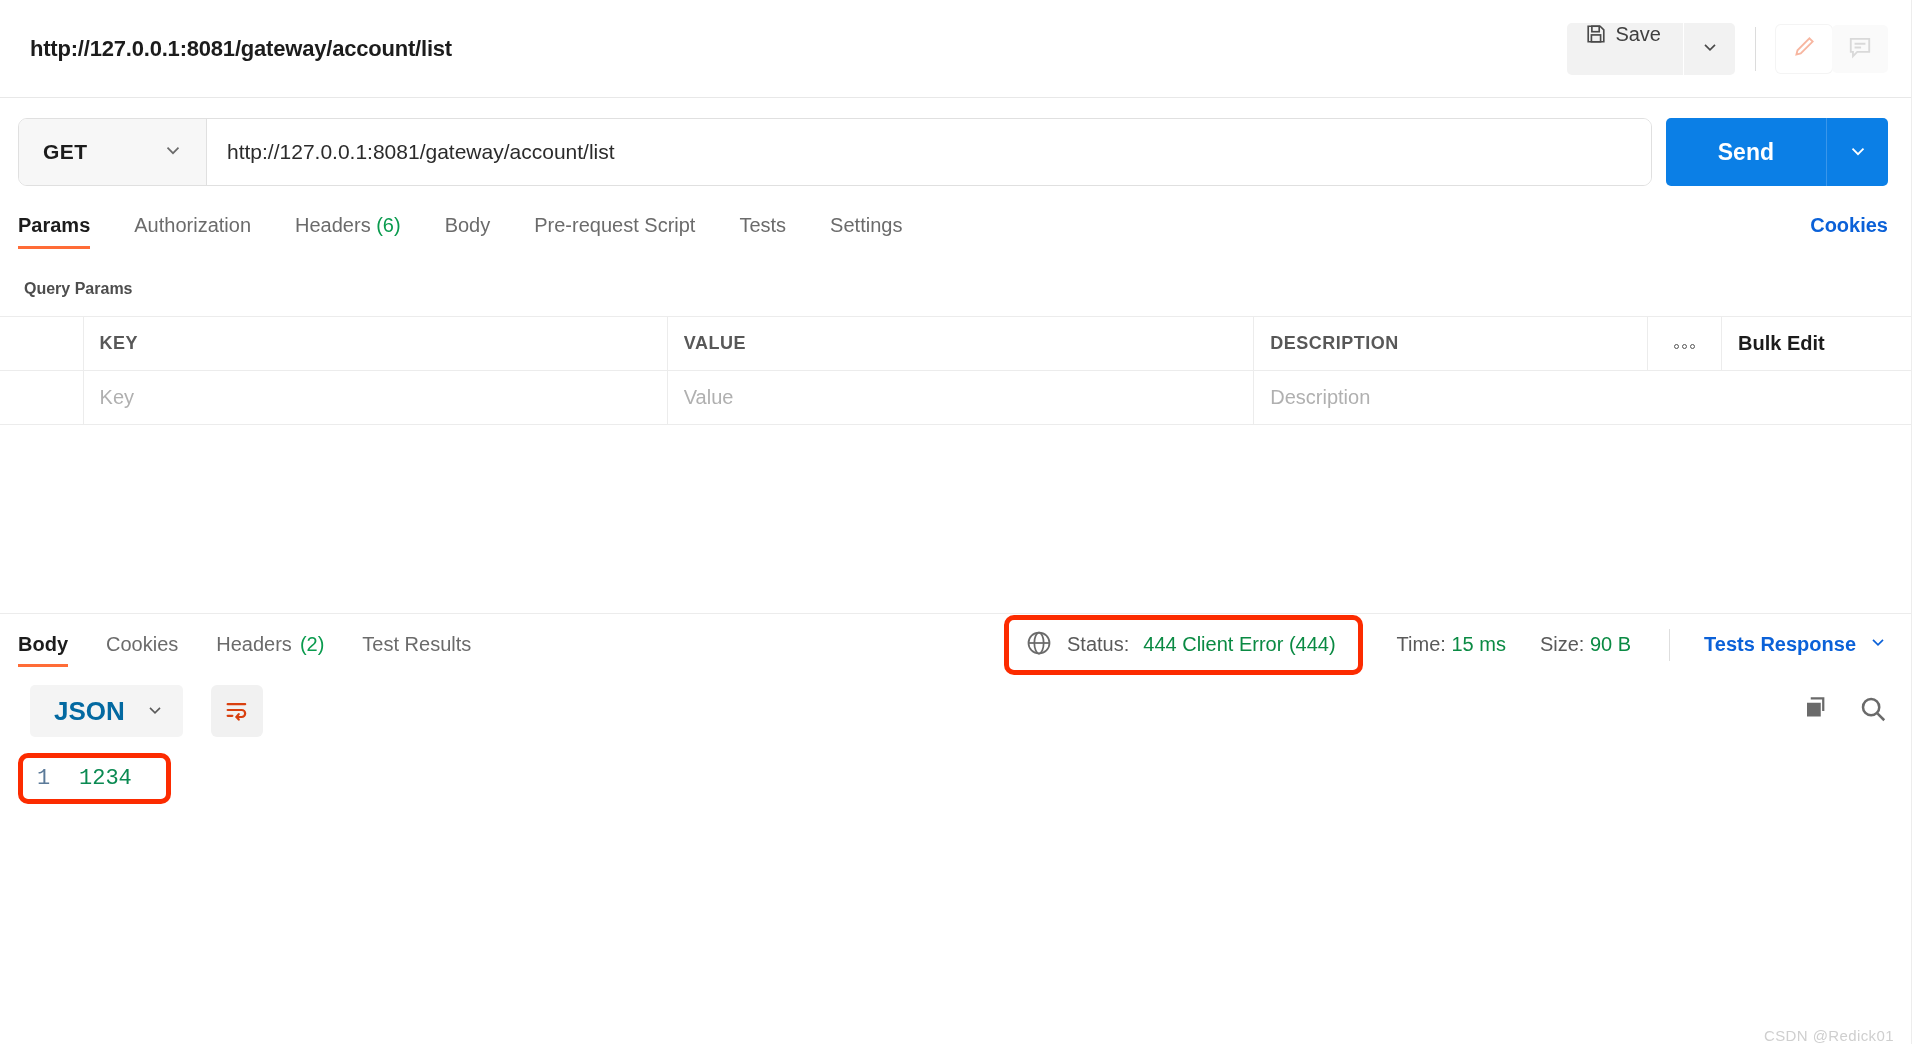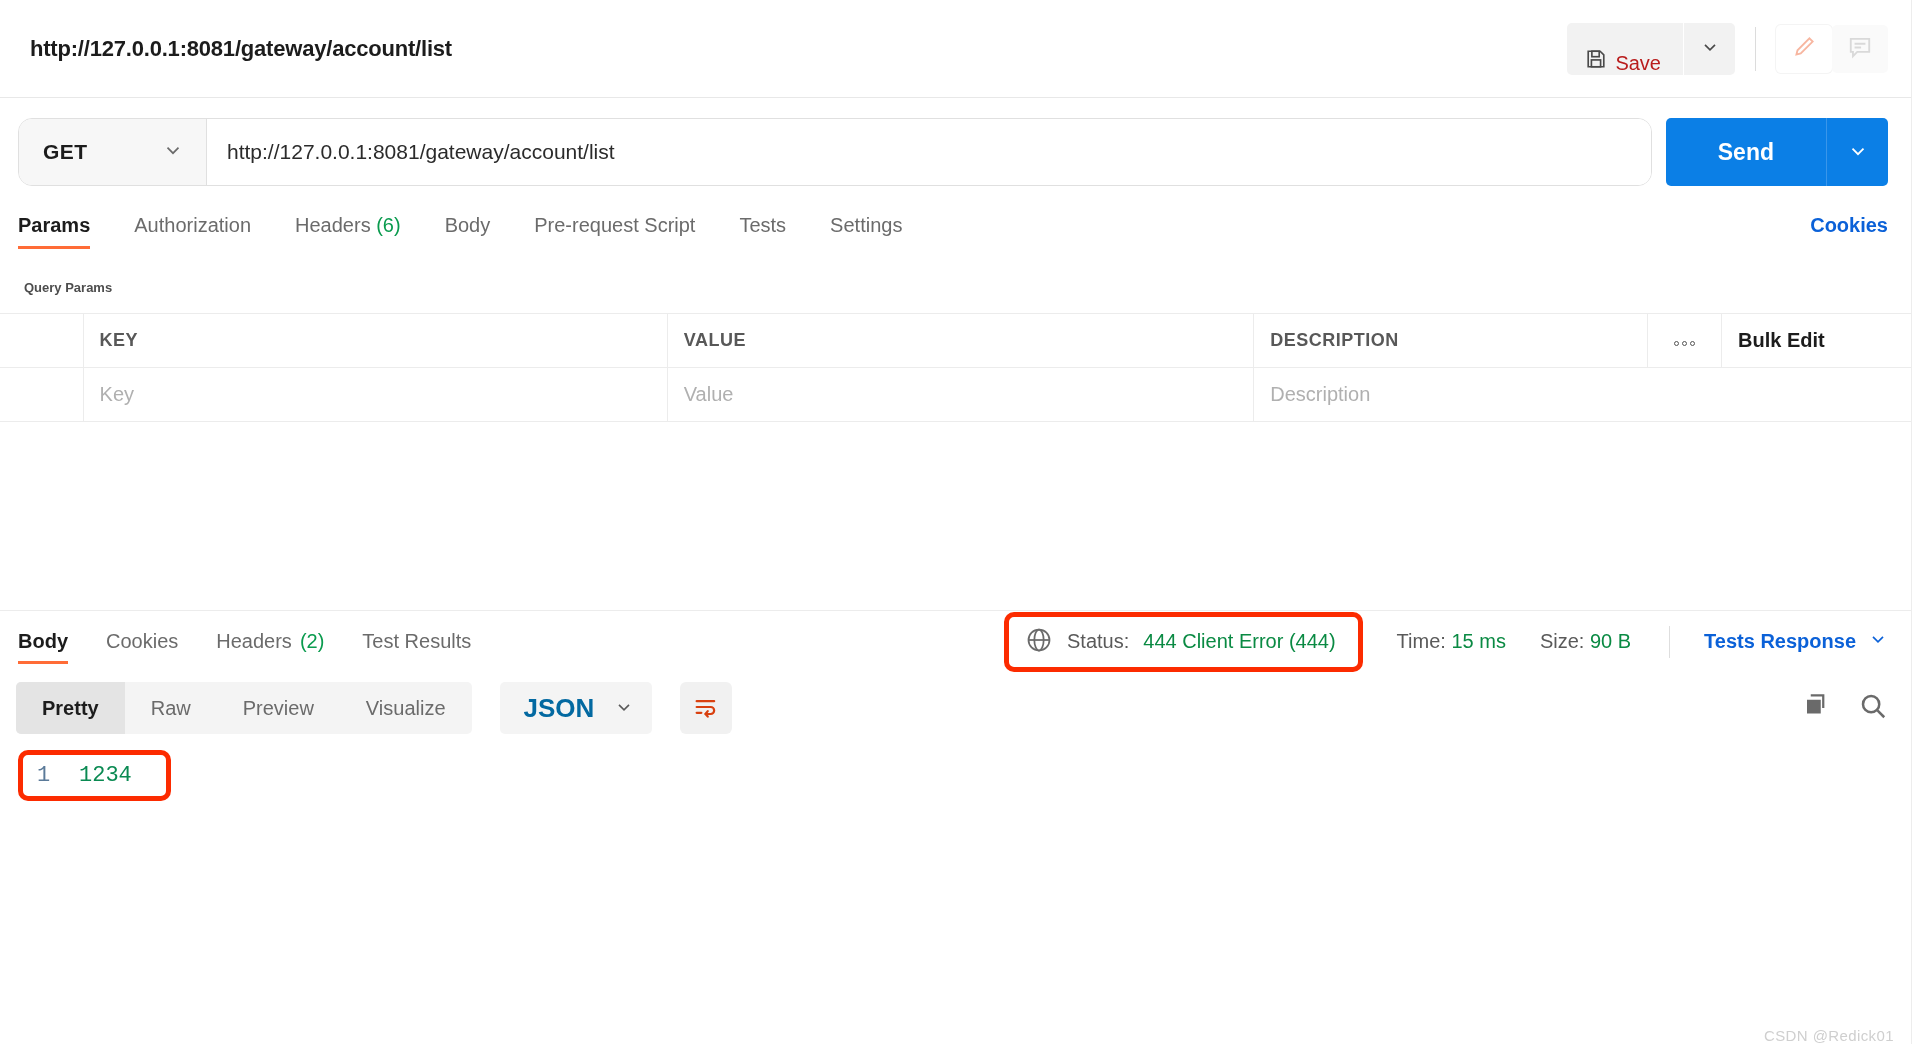--- a/index.html
+++ b/index.html
@@ -37,25 +37,25 @@
   .save-group {
     display: flex;
     align-items: stretch;
     height: 52px;
   }
   .save-btn {
     background: #f2f2f2;
     border: none;
     border-radius: 5px 0 0 5px;
     display: flex;
-    align-items: flex-end;
+    align-items: flex-start;
     gap: 8px;
     padding: 0 22px 0 18px;
     font-size: 20px;
-    color: #b91c1c;
+    color: #404040;
     font-family: "Liberation Sans", sans-serif;
     cursor: pointer;
   }
   .save-caret {
     background: #f2f2f2;
     border: none;
     border-left: 1px solid #ffffff;
     border-radius: 0 5px 5px 0;
     width: 52px;
     display: flex;
@@ -88,21 +88,21 @@
     padding: 20px 24px 18px 18px;
     display: flex;
     align-items: center;
     gap: 0;
   }
   .method-url {
     display: flex;
     flex: 1;
     height: 68px;
     border: 1px solid #e0e0e0;
-    border-radius: 14px;
+    border-radius: 9px;
     overflow: hidden;
   }
   .method-sel {
     width: 188px;
     background: #f7f7f7;
     display: flex;
     align-items: center;
     justify-content: space-between;
     padding: 0 22px 0 24px;
     border-right: 1px solid #e0e0e0;
@@ -182,21 +182,21 @@
     margin-left: auto;
     font-size: 20px;
     font-weight: bold;
     color: #0b61d8;
     padding-bottom: 12px;
     cursor: pointer;
   }
 
   
   .qp-title {
-    font-size: 13px;
+    font-size: 16px;
     font-weight: bold;
     color: #4d4d4d;
     padding: 22px 0 18px 24px;
   }
   .ptable { width: 100%; border-collapse: collapse; table-layout: fixed; }
   .ptable tr { height: 54px; }
   .ptable td, .ptable th {
     border: 1px solid #ececec;
     border-left: none;
     text-align: left;
@@ -563,26 +563,20 @@
       <span>
         <svg width="20" height="20" viewBox="0 0 24 24" fill="none" stroke="#0b61d8" stroke-width="2">
           <path d="M6 9.5 12 15.5 18 9.5"></path>
         </svg>
       </span>
     </div>
   </div>
 </div>
 
 <div class="body-toolbar">
-  <div class="seg">
-    <div class="seg-item active">Pretty</div>
-    <div class="seg-item">Raw</div>
-    <div class="seg-item">Preview</div>
-    <div class="seg-item">Visualize</div>
-  </div>
 
   <div class="json-sel">
     <span>JSON</span>
     <span>
       <svg width="20" height="20" viewBox="0 0 24 24" fill="none" stroke="#5a5a5a" stroke-width="1.9">
         <path d="M6 9.5 12 15.5 18 9.5"></path>
       </svg>
     </span>
   </div>
 

